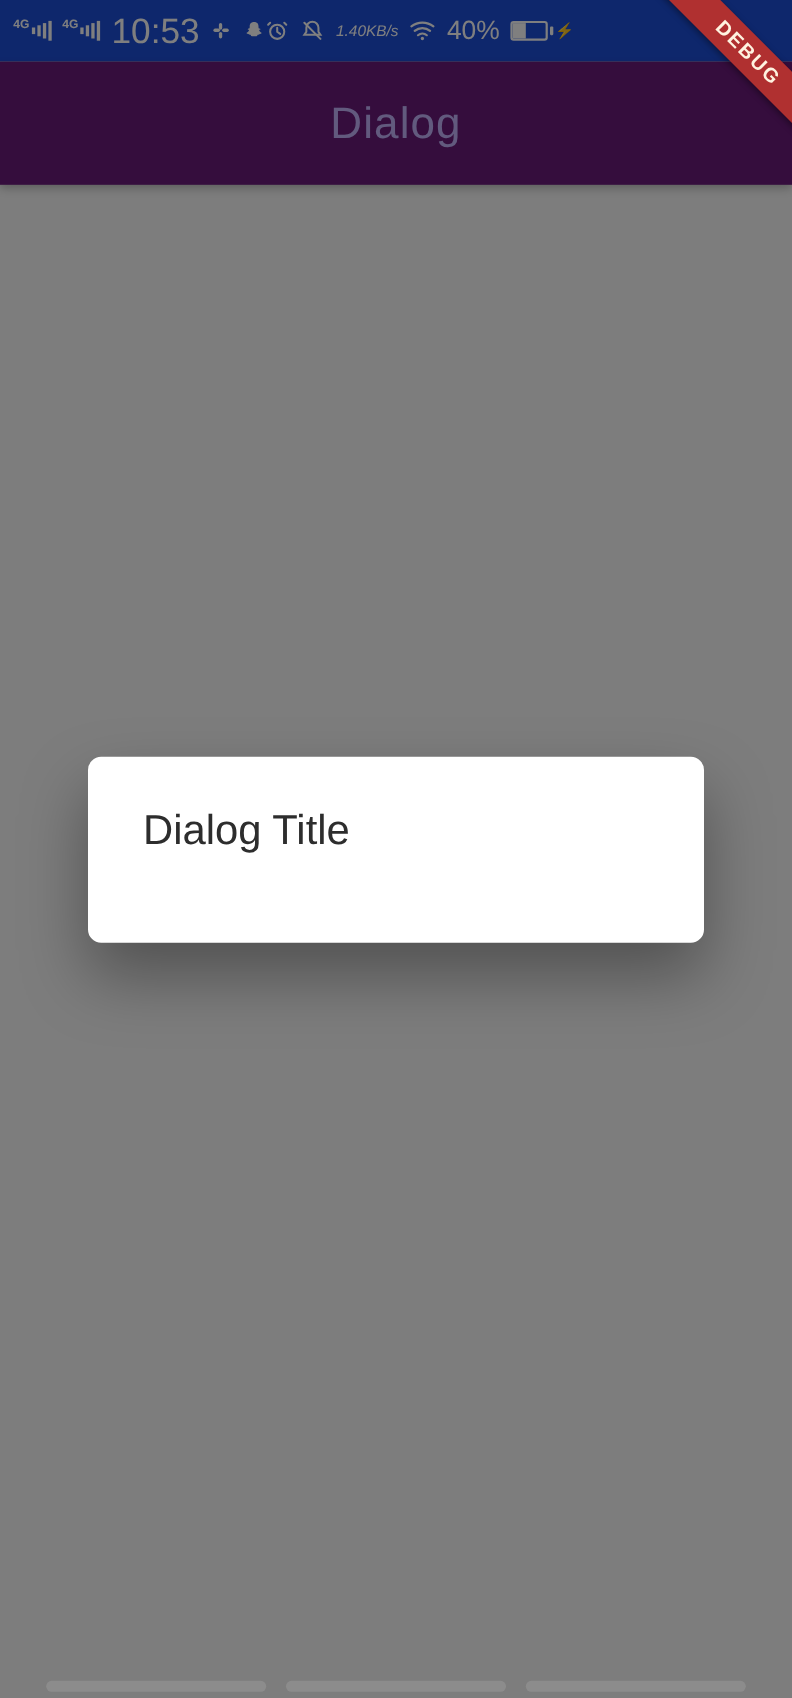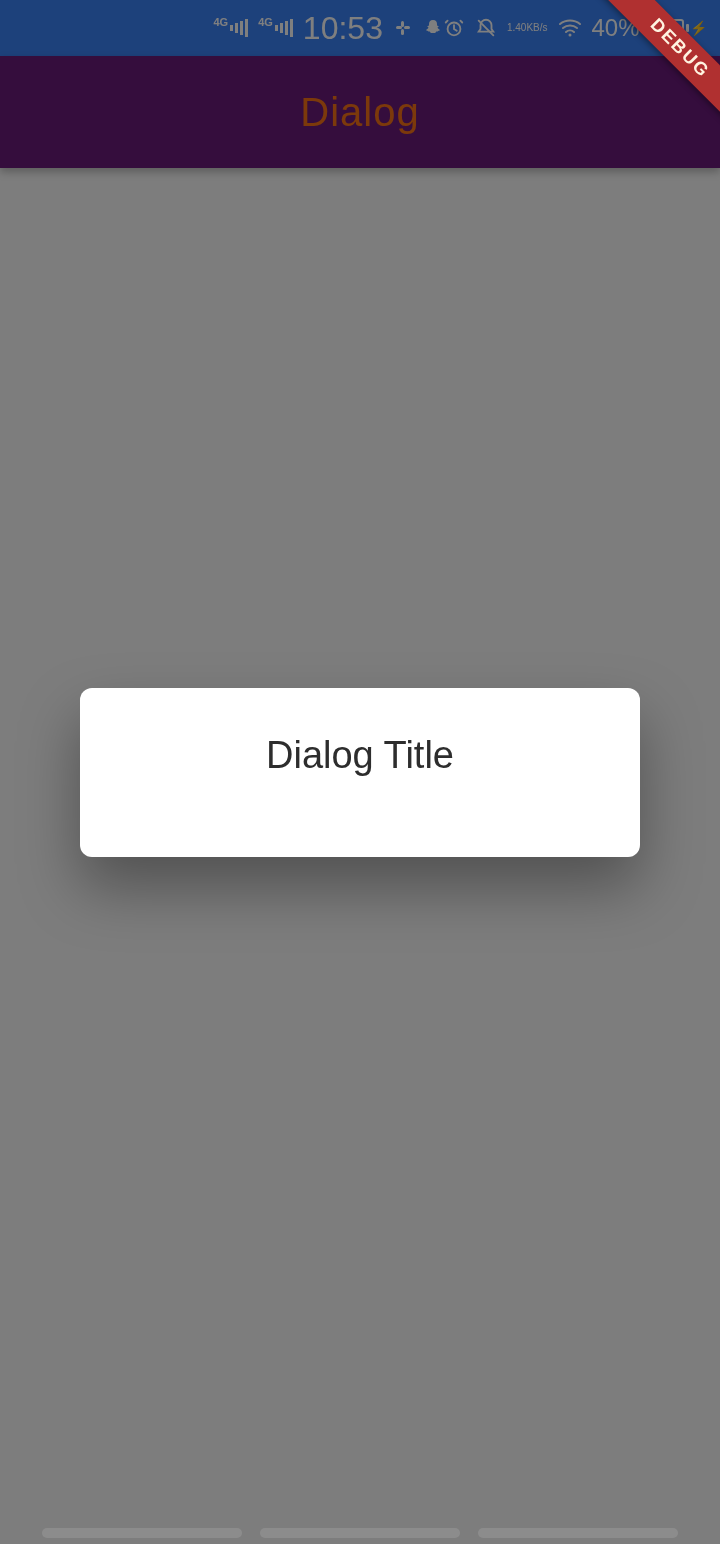--- a/index.html
+++ b/index.html
@@ -2,57 +2,57 @@
 <html><head>
 <meta charset="utf-8">
 <style>
   * { box-sizing: border-box; margin: 0; padding: 0; }
   html, body { width: 720px; height: 1544px; overflow: hidden; font-family: 'Comic Sans MS', 'Segoe Script', cursive, sans-serif; }
   body { background: #fafafa; position: relative; }
 
   
   .status-bar {
     height: 56px;
-    background: #3b82f6;
+    background: #1d4ed8;
     color: #fff;
     display: flex;
     align-items: center;
-    justify-content: flex-end;
+    justify-content: flex-start;
     padding: 0 12px;
     font-size: 20px;
     font-family: sans-serif;
     position: relative;
     z-index: 5;
   }
   .status-left, .status-right { display: flex; align-items: center; gap: 10px; }
   .status-left span, .status-right span { display: inline-flex; align-items: center; }
   .signal { display: inline-flex; align-items: flex-end; gap: 2px; }
   .signal .bar { width: 3px; background: #fff; }
   .signal .b1 { height: 6px; } .signal .b2 { height: 10px; } .signal .b3 { height: 14px; } .signal .b4 { height: 18px; }
   .sig-label { font-size: 11px; font-weight: bold; position: relative; top: -6px; margin-right: 2px; }
-  .kbs { font-size: 10px; line-height: 1; text-align: center; }
+  .kbs { font-size: 14px; line-height: 1; text-align: center; font-style: italic; }
   .battery-shell { display: inline-flex; align-items: center; }
   .battery-body { width: 34px; height: 18px; border: 2px solid #fff; border-radius: 3px; position: relative; }
   .battery-fill { position: absolute; left: 0; top: 0; bottom: 0; width: 40%; background: #fff; }
   .battery-tip { width: 3px; height: 8px; background: #fff; margin-left: 2px; border-radius: 1px; }
   .bolt { font-size: 14px; margin-left: 2px; }
 
   
   .app-bar {
     height: 112px;
     background: #6a1b7a;
     display: flex;
     align-items: center;
     justify-content: center;
     position: relative;
     z-index: 5;
     box-shadow: 0 4px 8px rgba(0,0,0,0.25);
   }
   .app-bar-title {
-    color: #f97316;
+    color: #c4b5fd;
     font-size: 40px;
     letter-spacing: 1px;
   }
 
   
   .content {
     position: absolute;
     top: 168px;
     left: 0; right: 0; bottom: 0;
     background: #fafafa;
@@ -72,21 +72,20 @@
   
   .dialog {
     width: 560px;
     background: #ffffff;
     border-radius: 12px;
     box-shadow: 0 30px 60px rgba(0,0,0,0.35);
     padding: 46px 50px 36px 50px;
     position: relative;
     display: flex;
     flex-direction: row;
-    justify-content: center;
   }
   .dialog-title {
     font-size: 38px;
     color: #2d2d2d;
     margin-bottom: 44px;
   }
   .dialog-content {
     font-size: 30px;
     color: #333;
     margin-bottom: 90px;

